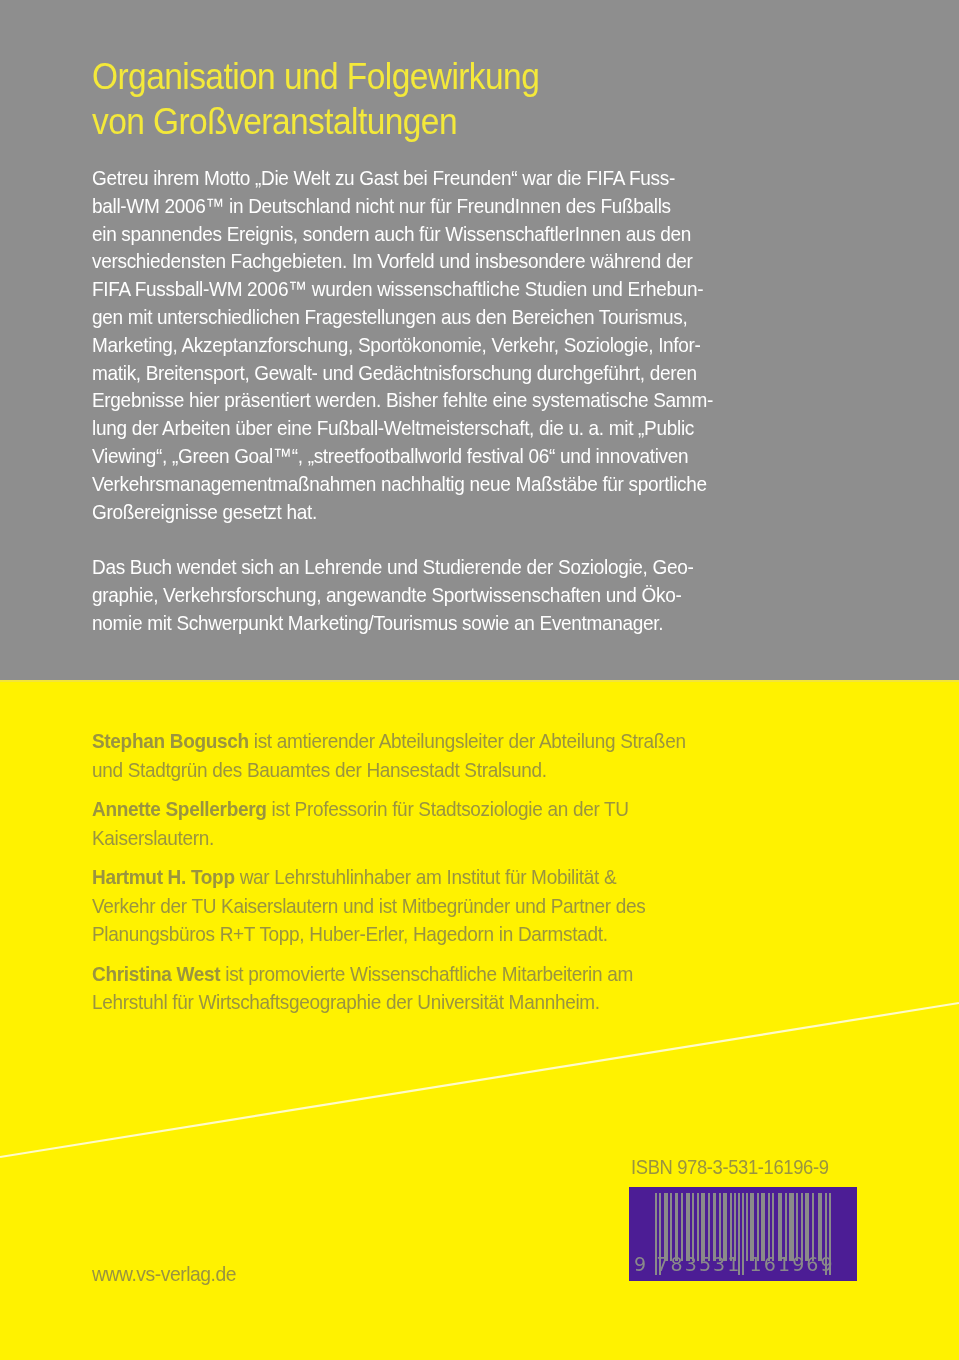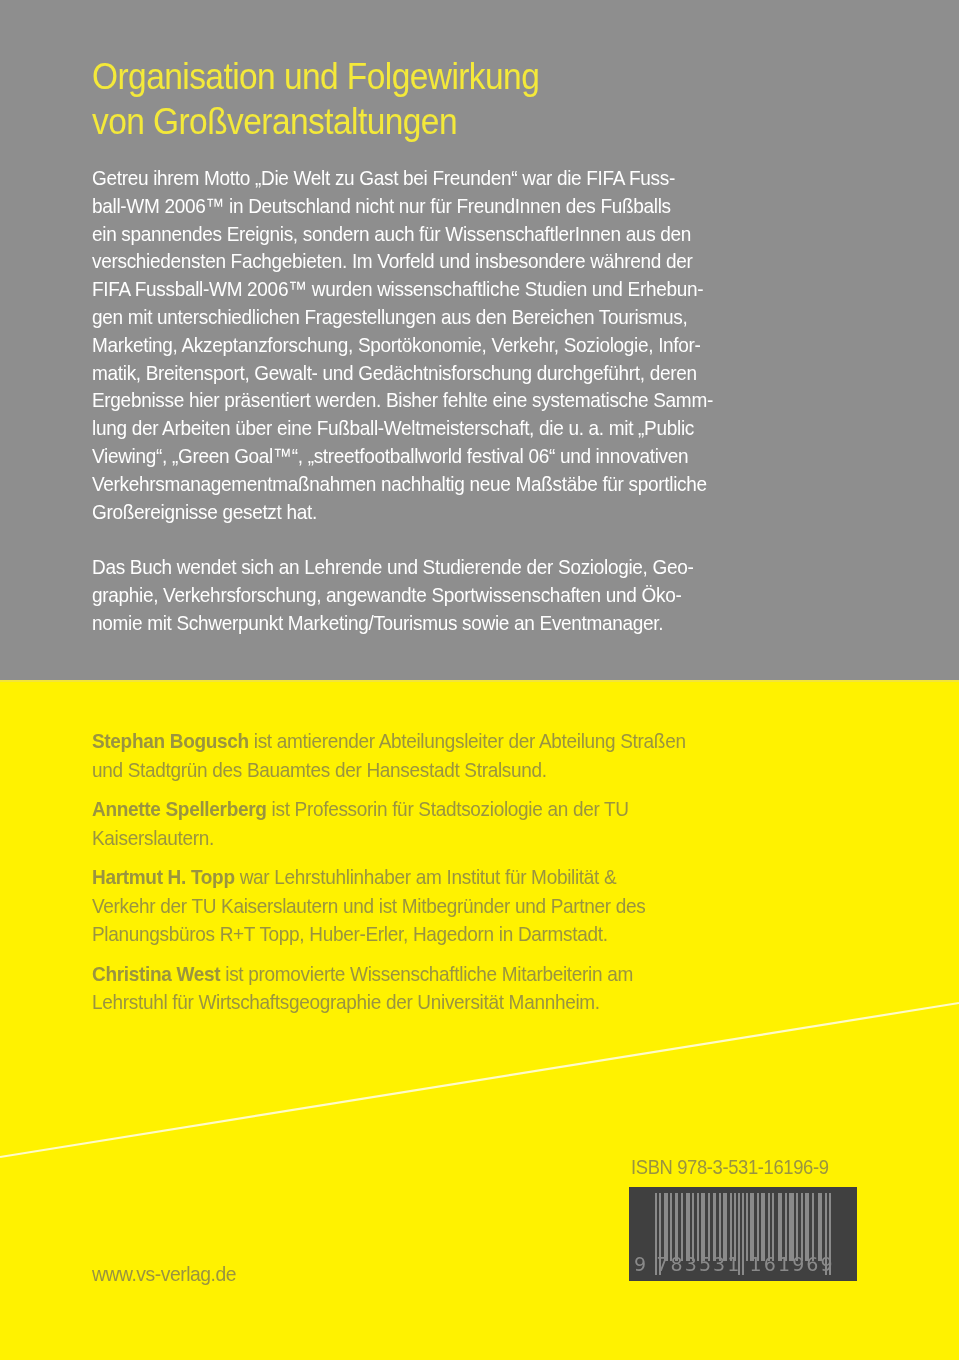--- a/index.html
+++ b/index.html
@@ -47,21 +47,21 @@
     pointer-events: none;
   }
   .isbn-label {
     position: absolute; left: 631px; top: 1156px;
     color: #9a9440; font-size: 20px; letter-spacing: -0.4px;
     transform: scaleX(0.92); transform-origin: left top;
     white-space: nowrap;
   }
   .barcode {
     position: absolute; left: 629px; top: 1187px; width: 228px; height: 94px;
-    background: #404040;
+    background: #4c1d95;
   }
   .barcode svg { position: absolute; left: 0; top: 0; }
   .barcode-digits {
     position: absolute; left: 5px; top: 66px; width: 220px;
     color: #8a8a8a; font-size: 19px; letter-spacing: 2.1px;
     font-family: "DejaVu Sans", sans-serif; white-space: nowrap;
   }
   .url {
     position: absolute; left: 92px; top: 1262px;
     color: #9a9440; font-size: 21px; letter-spacing: -0.5px;

